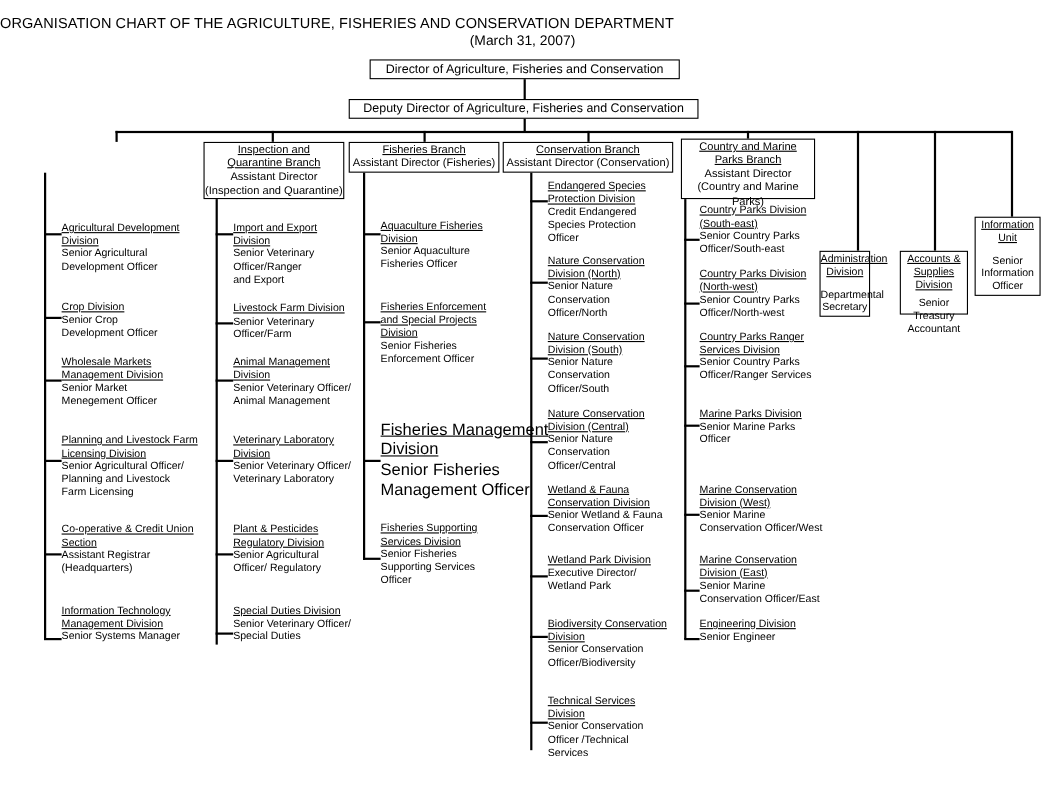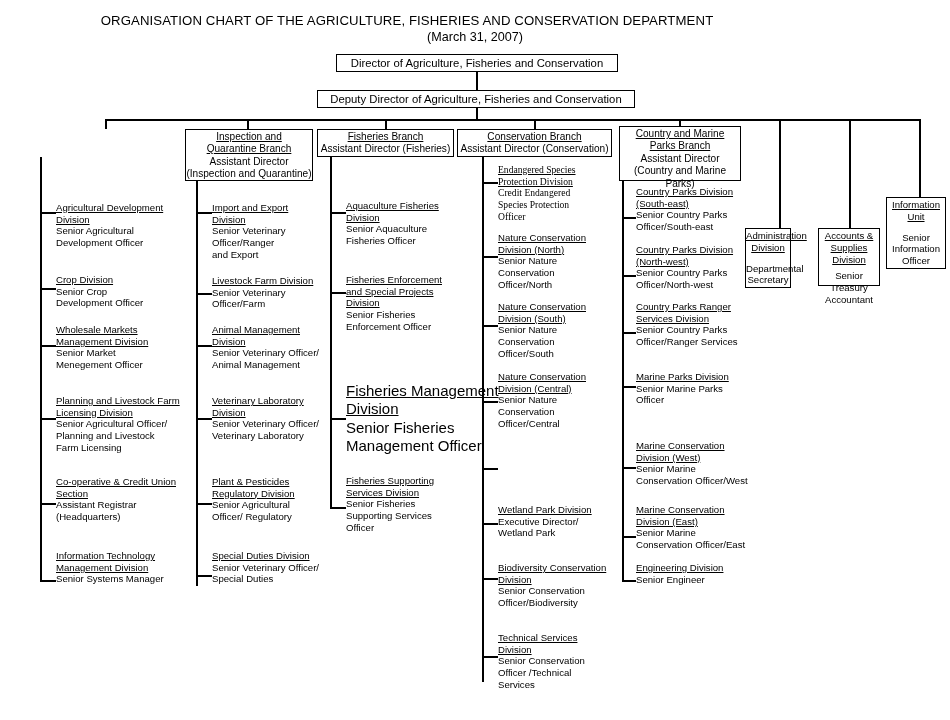--- a/index.html
+++ b/index.html
@@ -20,21 +20,21 @@
     width: 950px;
     height: 720px;
   }
 
   
   .title-main {
     position: absolute;
     left: 0;
     top: 13px;
     width: 814px;
-    text-align: center;
+    text-align: left;
     font-size: 13.2px;
     letter-spacing: 0.1px;
     white-space: nowrap;
   }
   .title-sub {
     position: absolute;
     left: 0;
     top: 30px;
     width: 950px;
     text-align: center;
@@ -298,21 +298,21 @@
     <span class="hd">Fisheries Supporting </span>
     <span class="hd">Services Division</span>
     <span class="rl">Senior Fisheries</span>
     <span class="rl">Supporting Services</span>
     <span class="rl">Officer</span>
   </div>
 
   <div class="spine" style="left:482px; top:157px; height:525px;"></div>
 
   <div class="stub" style="left:482px; top:182px; width:16px;"></div>
-  <div class="unit" style="left:498px; top:164px; font-size:9.6px;font-family:Liberation Serif, serif;">
+  <div class="unit" style="left:498px; top:164px; font-size:9.6px;">
     <span class="hd">Endangered Species</span>
     <span class="hd">Protection Division</span>
     <span class="rl">Credit Endangered</span>
     <span class="rl">Species Protection</span>
     <span class="rl">Officer</span>
   </div>
 
   <div class="stub" style="left:482px; top:256px; width:16px;"></div>
   <div class="unit" style="left:498px; top:232px; font-size:9.6px;">
     <span class="hd">Nature Conservation</span>
@@ -334,20 +334,26 @@
   <div class="stub" style="left:482px; top:401px; width:16px;"></div>
   <div class="unit" style="left:498px; top:371px; font-size:9.6px;">
     <span class="hd">Nature Conservation</span>
     <span class="hd">Division (Central)</span>
     <span class="rl">Senior Nature</span>
     <span class="rl">Conservation</span>
     <span class="rl">Officer/Central</span>
   </div>
 
   <div class="stub" style="left:482px; top:468px; width:16px;"></div>
+  <div class="unit" style="left:498px; top:440px; font-size:9.6px;">
+    <span class="hd">Wetland &amp; Fauna</span>
+    <span class="hd">Conservation Division</span>
+    <span class="rl">Senior Wetland &amp; Fauna</span>
+    <span class="rl">Conservation Officer</span>
+  </div>
 
   <div class="stub" style="left:482px; top:523px; width:16px;"></div>
   <div class="unit" style="left:498px; top:504px; font-size:9.6px;">
     <span class="hd">Wetland Park Division</span>
     <span class="rl">Executive Director/</span>
     <span class="rl">Wetland Park</span>
   </div>
 
   <div class="stub" style="left:482px; top:578px; width:16px;"></div>
   <div class="unit" style="left:498px; top:562px; font-size:9.6px;">

